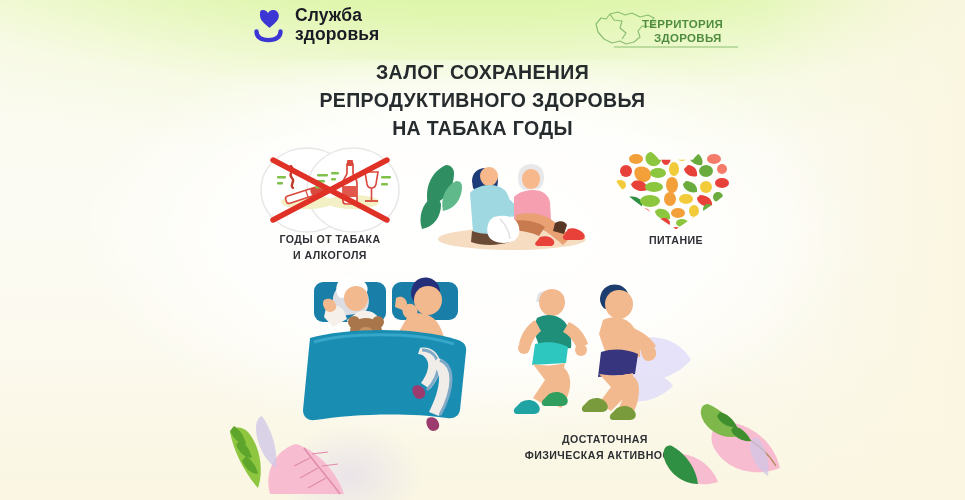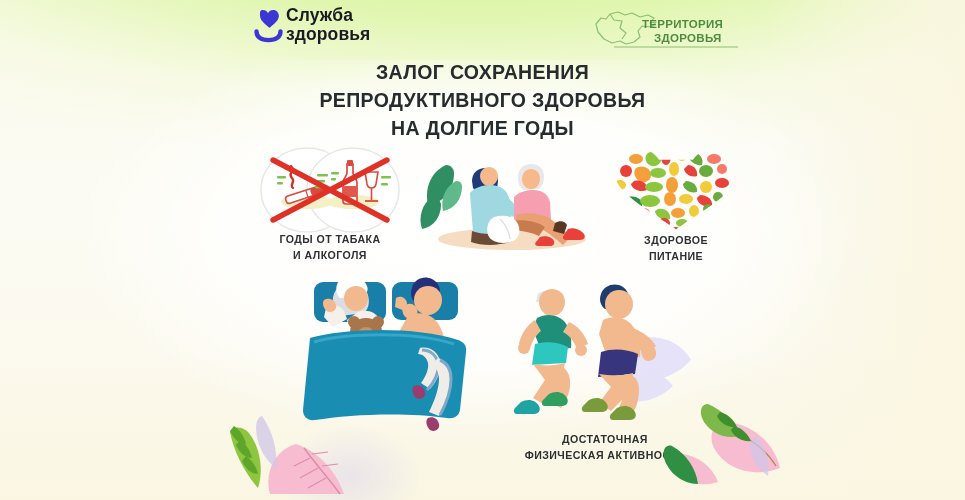--- a/index.html
+++ b/index.html
@@ -51,21 +51,21 @@
     left: 250px; bottom: 0;
     width: 200px; height: 120px;
     background: radial-gradient(50% 60% at 50% 80%, rgba(215,205,240,0.45) 0%, rgba(215,205,240,0) 72%);
   }
   
   .logo-left {
     position: absolute;
     left: 252px; top: 6px;
     display: flex;
     align-items: center;
-    gap: 0;
+    gap: 9px;
   }
   .logo-left .mark { width: 34px; height: 36px; display: block; }
   .logo-left .words {
     font-size: 17.5px;
     font-weight: bold;
     line-height: 1.08;
     color: #1a1a24;
     letter-spacing: 0.1px;
   }
   .logo-right {
@@ -139,21 +139,21 @@
         <text x="50" y="22" font-size="11.5" letter-spacing="0.3">ТЕРРИТОРИЯ</text>
         <text x="62" y="36" font-size="11.5" letter-spacing="0.3">ЗДОРОВЬЯ</text>
       </g>
       <line x1="22" y1="41" x2="146" y2="41" stroke="#8bbf72" stroke-width="1"></line>
     </svg>
   </div>
 
   <div class="title">
     <span class="line">ЗАЛОГ СОХРАНЕНИЯ</span>
     <span class="line">РЕПРОДУКТИВНОГО ЗДОРОВЬЯ</span>
-    <span class="line">НА ДОЛГИЕ ГОДЫ</span>
+    <span class="line">НА ТАБАКА ГОДЫ</span>
   </div>
 
   <div class="fig" style="left:255px; top:146px;">
     <svg width="150" height="88" viewBox="0 0 150 88">
       <ellipse cx="52" cy="44" rx="46" ry="42" fill="#ffffff" stroke="#e7e7e7" stroke-width="1.4"></ellipse>
       <ellipse cx="98" cy="44" rx="46" ry="42" fill="#ffffff" stroke="#e7e7e7" stroke-width="1.4"></ellipse>
       <ellipse cx="52" cy="56" rx="26" ry="7" fill="#f2f0c4"></ellipse>
       <ellipse cx="98" cy="56" rx="26" ry="7" fill="#f2f0c4"></ellipse>
 
       <path d="M36 20c5 5-4 7 1 12 4 4-3 6 1 10" fill="none" stroke="#c0392b" stroke-width="2.4" stroke-linecap="round"></path>
@@ -276,21 +276,20 @@
           <ellipse cx="112" cy="64" rx="5" ry="5" fill="#6aab3e"></ellipse>
           <ellipse cx="68" cy="78" rx="6" ry="5" fill="#e8413a"></ellipse>
           <ellipse cx="86" cy="78" rx="6" ry="4" fill="#8cc63f"></ellipse>
           <ellipse cx="100" cy="76" rx="5" ry="4" fill="#f4a03a"></ellipse>
           <ellipse cx="80" cy="86" rx="5" ry="4" fill="#e8413a"></ellipse>
         </g>
       </g>
     </svg>
   </div>
   <div class="caption" style="left:595px; top:233px; width:162px;">
-    <span class="line">ЗДОРОВОЕ</span>
     <span class="line">ПИТАНИЕ</span>
   </div>
 
   <div class="fig" style="left:300px; top:272px;">
     <svg width="200" height="165" viewBox="0 0 200 165">
 
       <rect x="14" y="10" width="72" height="40" rx="9" fill="#1a7fa8"></rect>
       <rect x="92" y="10" width="66" height="38" rx="9" fill="#1a7fa8"></rect>
 
       <path d="M36 18c8-10 24-9 30 1 5 8 3 18-2 22l-24 3c-7-5-10-18-4-26z" fill="#dcdde2"></path>

